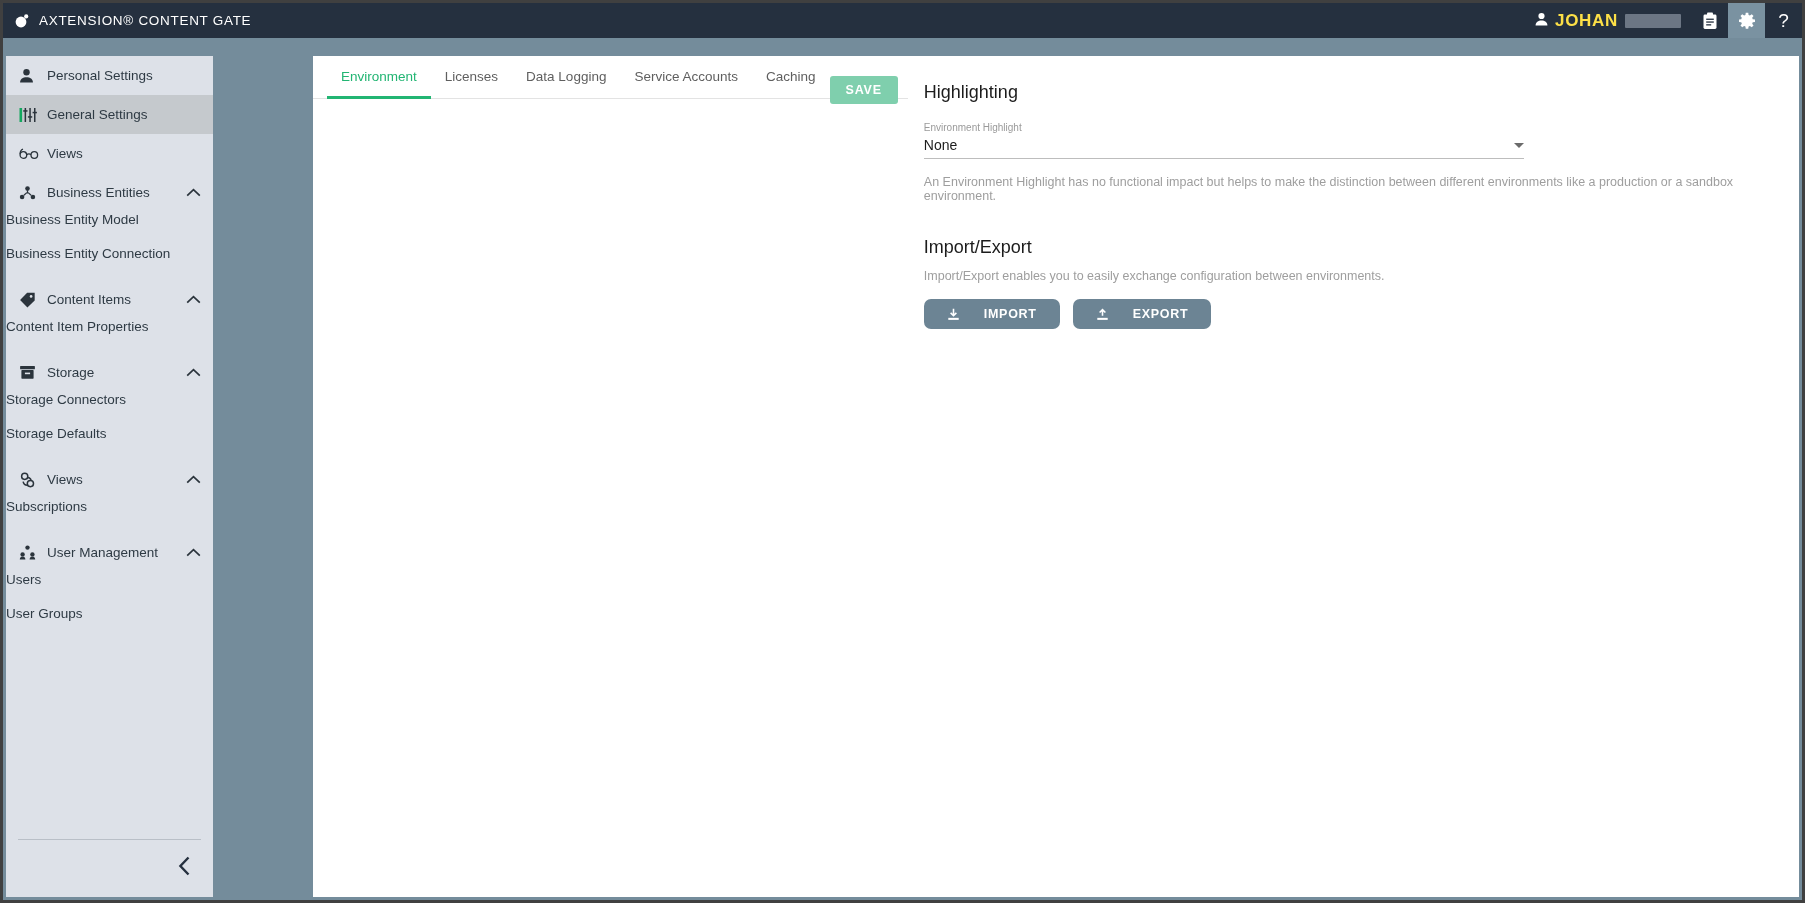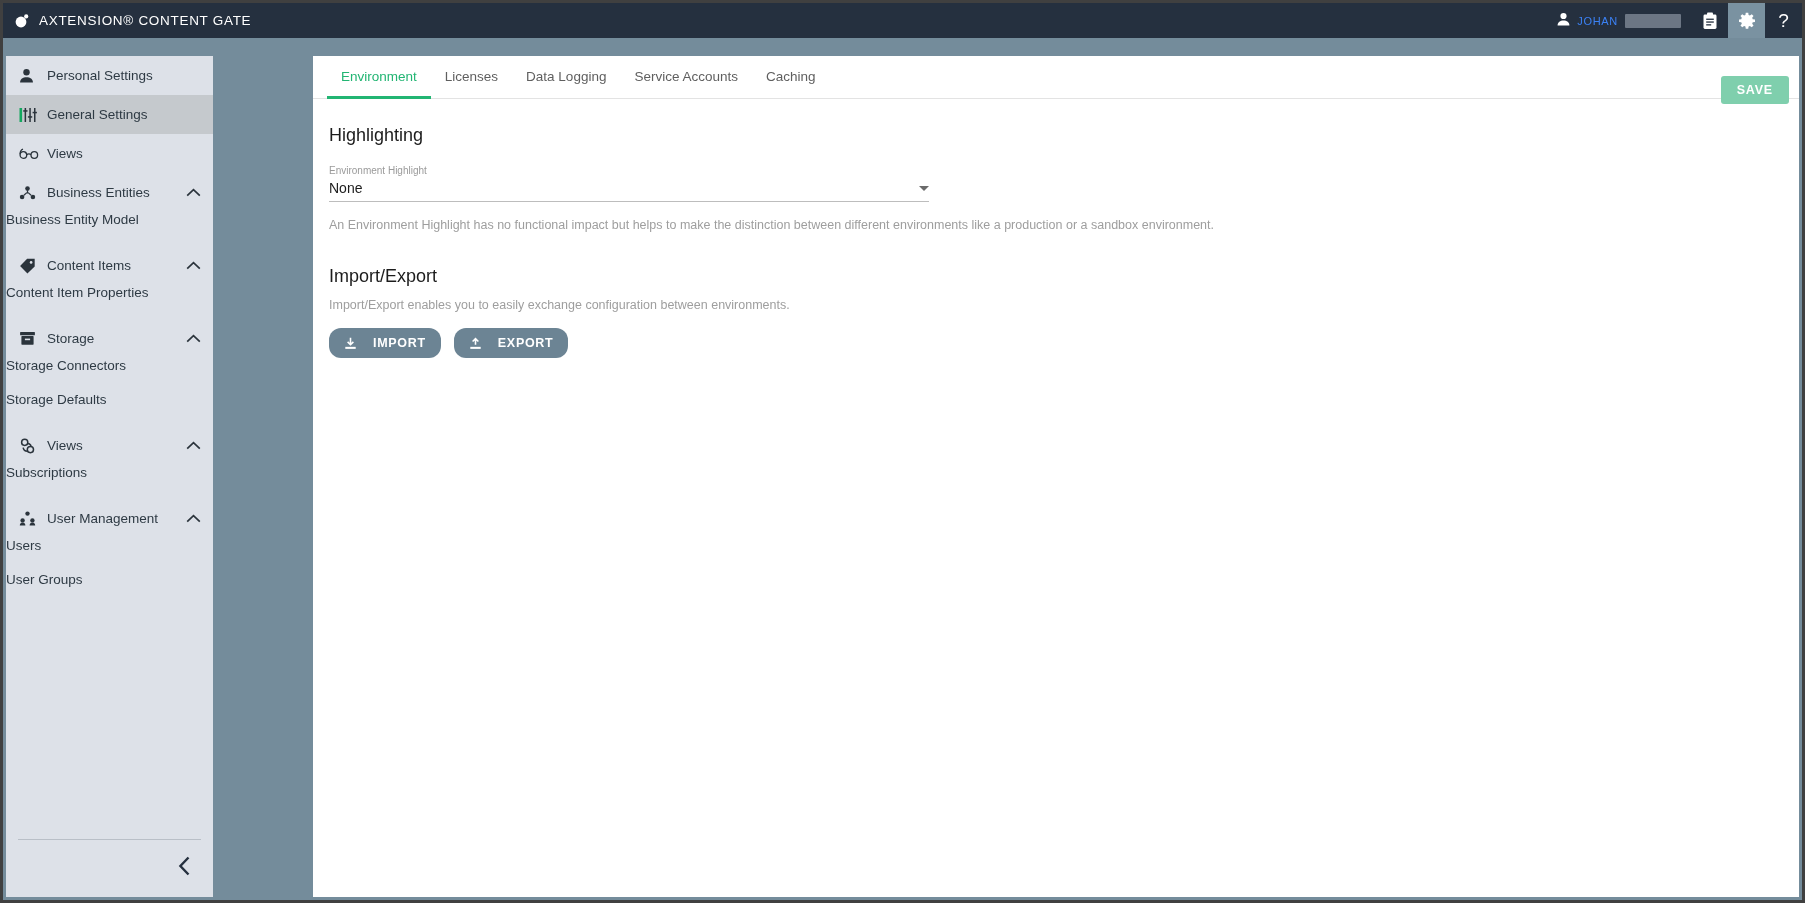--- a/index.html
+++ b/index.html
@@ -30,21 +30,21 @@
   .brand-title {
     font-size: 13.5px; letter-spacing: 0.7px; font-weight: 400; color: #ffffff;
     white-space: nowrap;
   }
   .appbar-spacer { flex: 1; }
   .appbar-right { display: flex; align-items: stretch; height: 35px; }
   .user-chip {
     display: flex; align-items: center; gap: 7px;
     padding: 0 10px 0 6px; font-size: 12.5px; letter-spacing: 0.6px;
   }
-  .user-name { color: #3b82f6; font-size: 11px; letter-spacing: .7px; }
+  .user-name { color: #fde047; font-size: 17px; letter-spacing: .7px; font-weight: bold; }
   .redacted {
     width: 56px; height: 14px; background: #6c7684; border-radius: 1px;
     display: inline-block;
   }
   .icon-tile {
     width: 37px; display: flex; align-items: center; justify-content: center;
     cursor: pointer;
   }
   .icon-tile.active { background: #7a92a1; }
   .icon-tile svg { display: block; }
@@ -84,21 +84,21 @@
   }
   .collapse-btn {
     width: 34px; height: 34px; display: flex; align-items: center; justify-content: center;
     cursor: pointer; color: #25303f;
   }
 
   
   .content {
     position: absolute; top: 53px; left: 310px; right: 3px; bottom: 3px;
     background: #ffffff;
-    display: flex; flex-direction: column;
+    display: flex; 
   }
   .tabbar {
     height: 43px; border-bottom: 1px solid #e3e3e3;
     display: flex; align-items: stretch; padding-left: 14px; padding-right: 10px;
   }
   .tab {
     display: flex; align-items: center; padding: 0 14px;
     font-size: 13.5px; color: #5f5f5f; cursor: pointer;
     border-bottom: 3px solid transparent; margin-bottom: -1px;
     white-space: nowrap;
@@ -125,24 +125,24 @@
   .caret {
     width: 0; height: 0; border-left: 5px solid transparent;
     border-right: 5px solid transparent; border-top: 5px solid #6b6b6b;
     margin-bottom: 5px;
   }
   .helper { font-size: 12.5px; color: #9e9e9e; margin-top: 16px; }
   .section-gap { height: 34px; }
   .desc { font-size: 12.5px; color: #9e9e9e; margin: -8px 0 16px 0; }
   .btn-row { display: flex; gap: 13px; }
   .flat-btn {
-    display: inline-flex; align-items: center; gap: 16px;
-    background: #6c8494; color: #ffffff; border: none; border-radius: 12px;
+    display: inline-flex; align-items: center; gap: 24px;
+    background: #6c8494; color: #ffffff; border: none; border-radius: 7px;
     font-family: inherit; font-size: 12.5px; font-weight: bold; letter-spacing: .7px;
-    padding: 8px 15px; cursor: pointer;
+    padding: 8px 23px; cursor: pointer;
   }
   .flat-btn svg { display: block; }
 </style>
 </head>
 <body>
 
 <div class="page">
 
   <div class="appbar">
     <div class="brand">
@@ -248,20 +248,23 @@
         <span class="nav-label">Business Entities</span>
         <span class="nav-chev">
           <svg width="15" height="9" viewBox="0 0 15 9">
               <path d="M1.2 7.6 7.5 1.6l6.3 6" fill="none" stroke="#2b343c" stroke-width="1.7"></path>
             </svg>
         </span>
       </div>
       <div class="nav-sub">
         <span>Business Entity Model</span>
       </div>
+      <div class="nav-sub">
+        <span>Business Entity Connection</span>
+      </div>
 
       <div class="nav-item">
         <span class="nav-ico">
           <svg width="17" height="16" viewBox="0 0 16 16">
             <path d="M7.6 0.8h7.6v7.6L7.9 15.4 0.6 8.1z" fill="#2b343c"></path>
             <circle cx="11.6" cy="4.4" r="1.35" fill="#dde1e8"></circle>
           </svg>
         </span>
         <span class="nav-label">Content Items</span>
         <span class="nav-chev">

